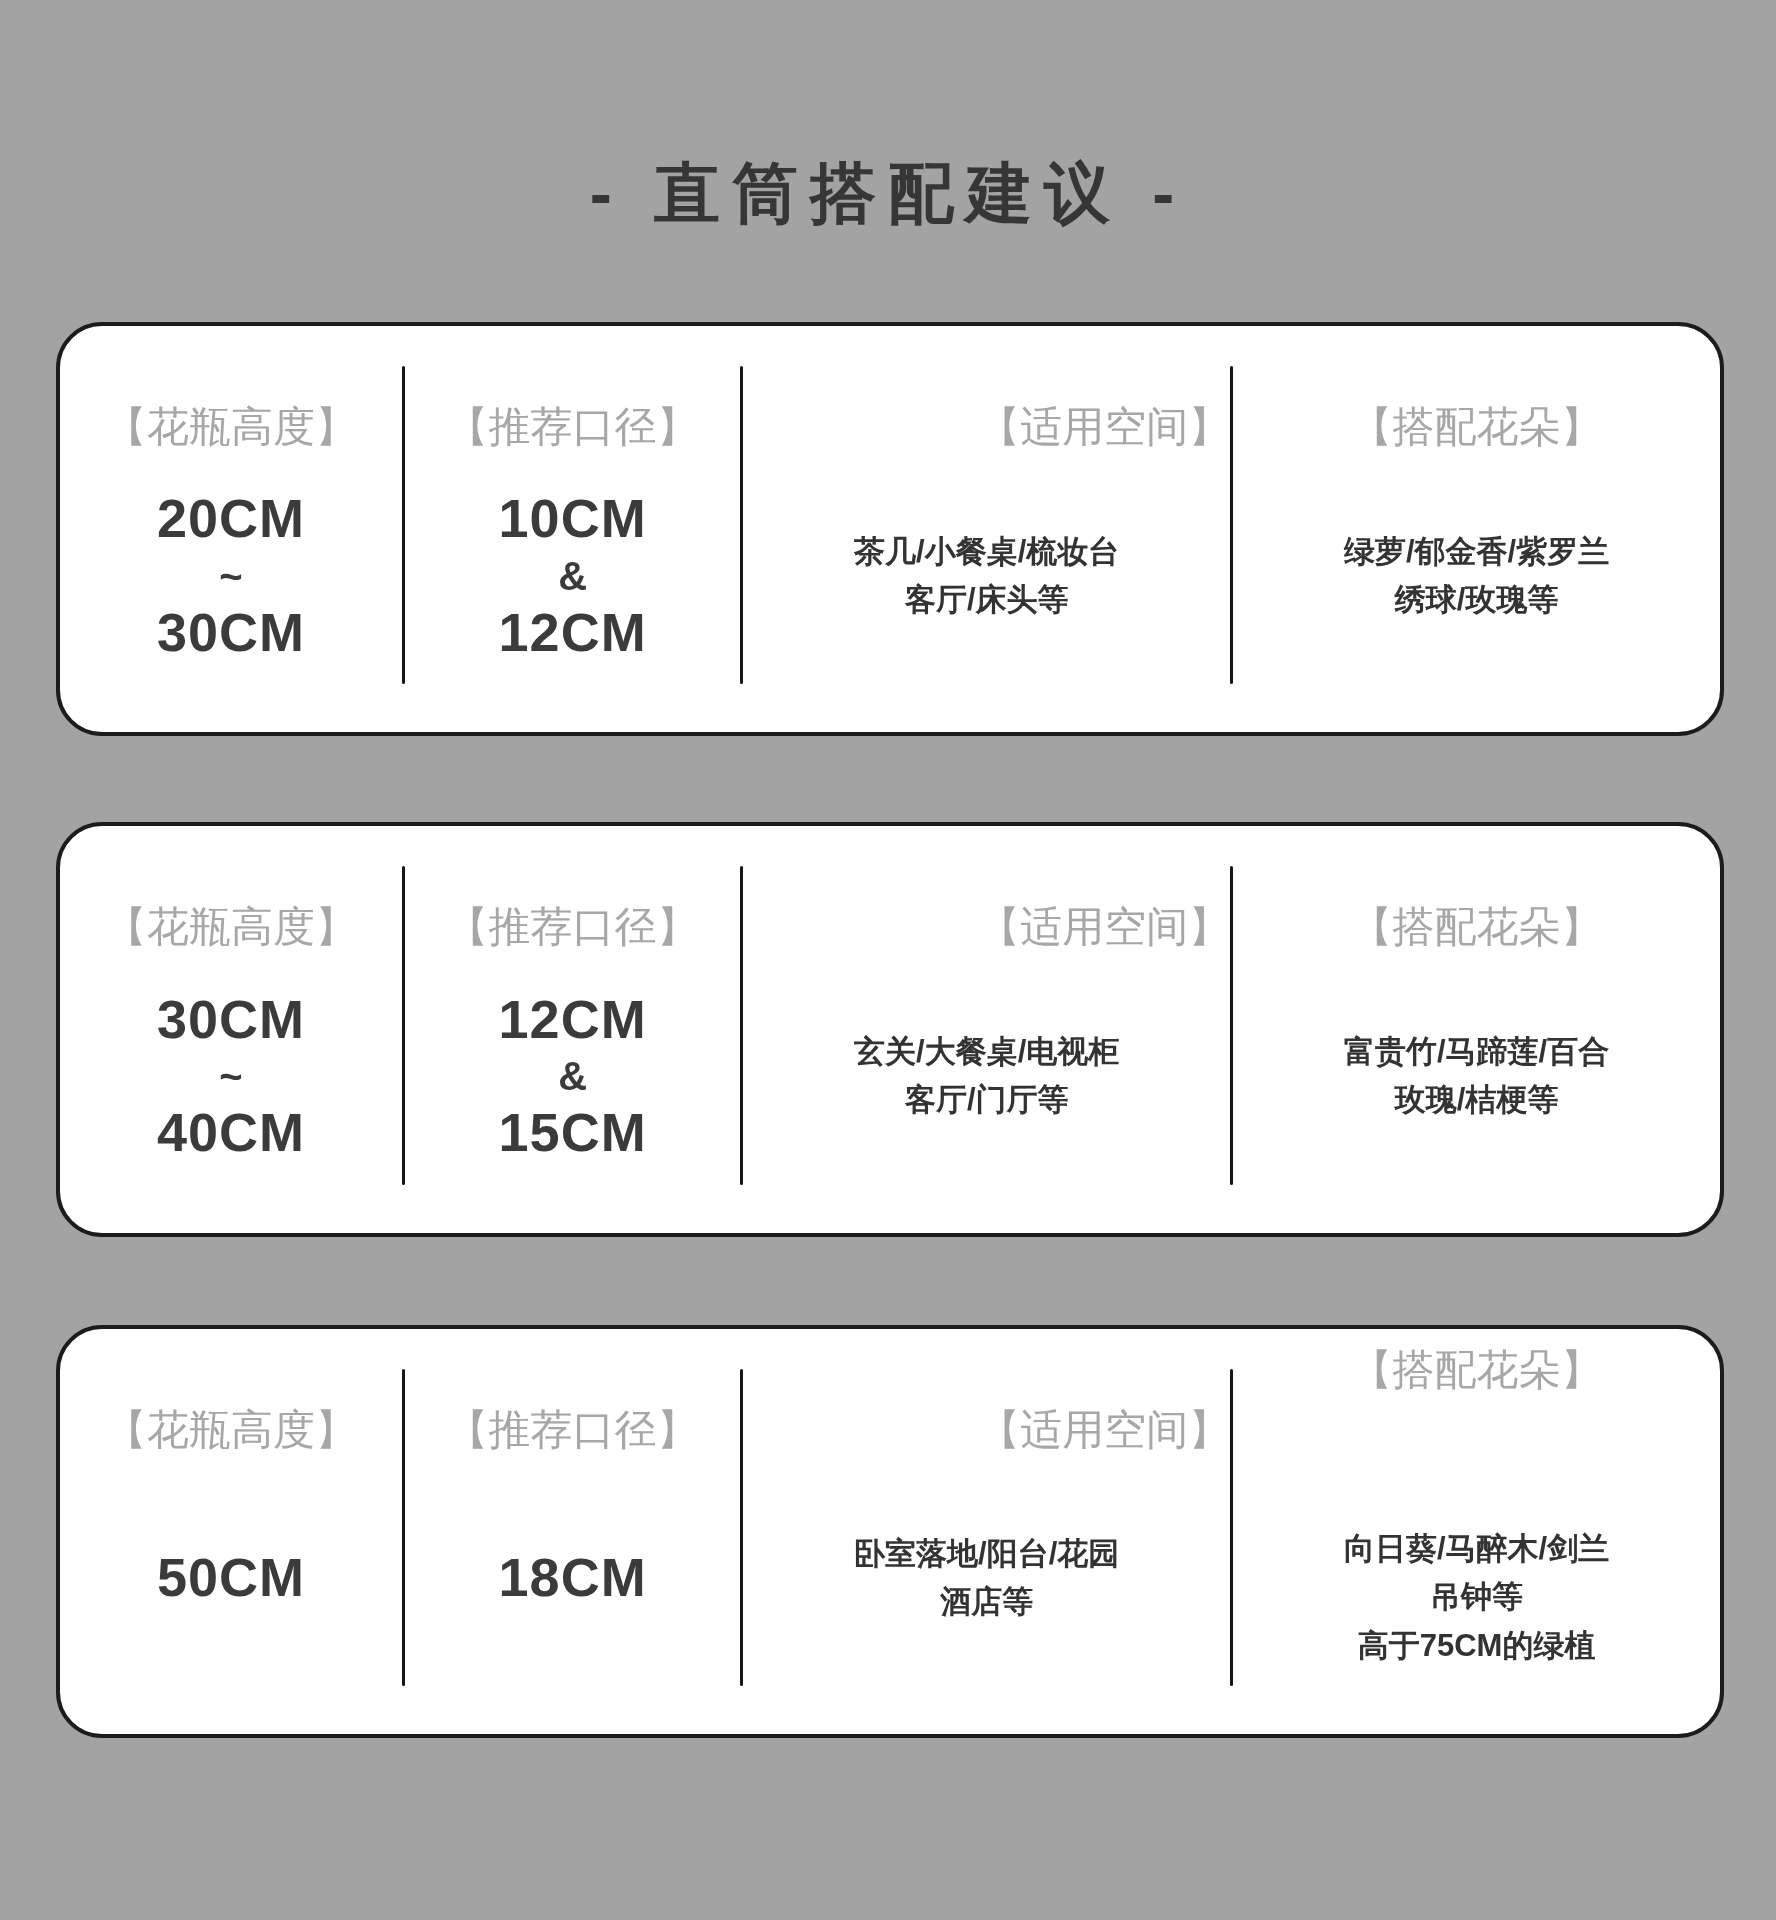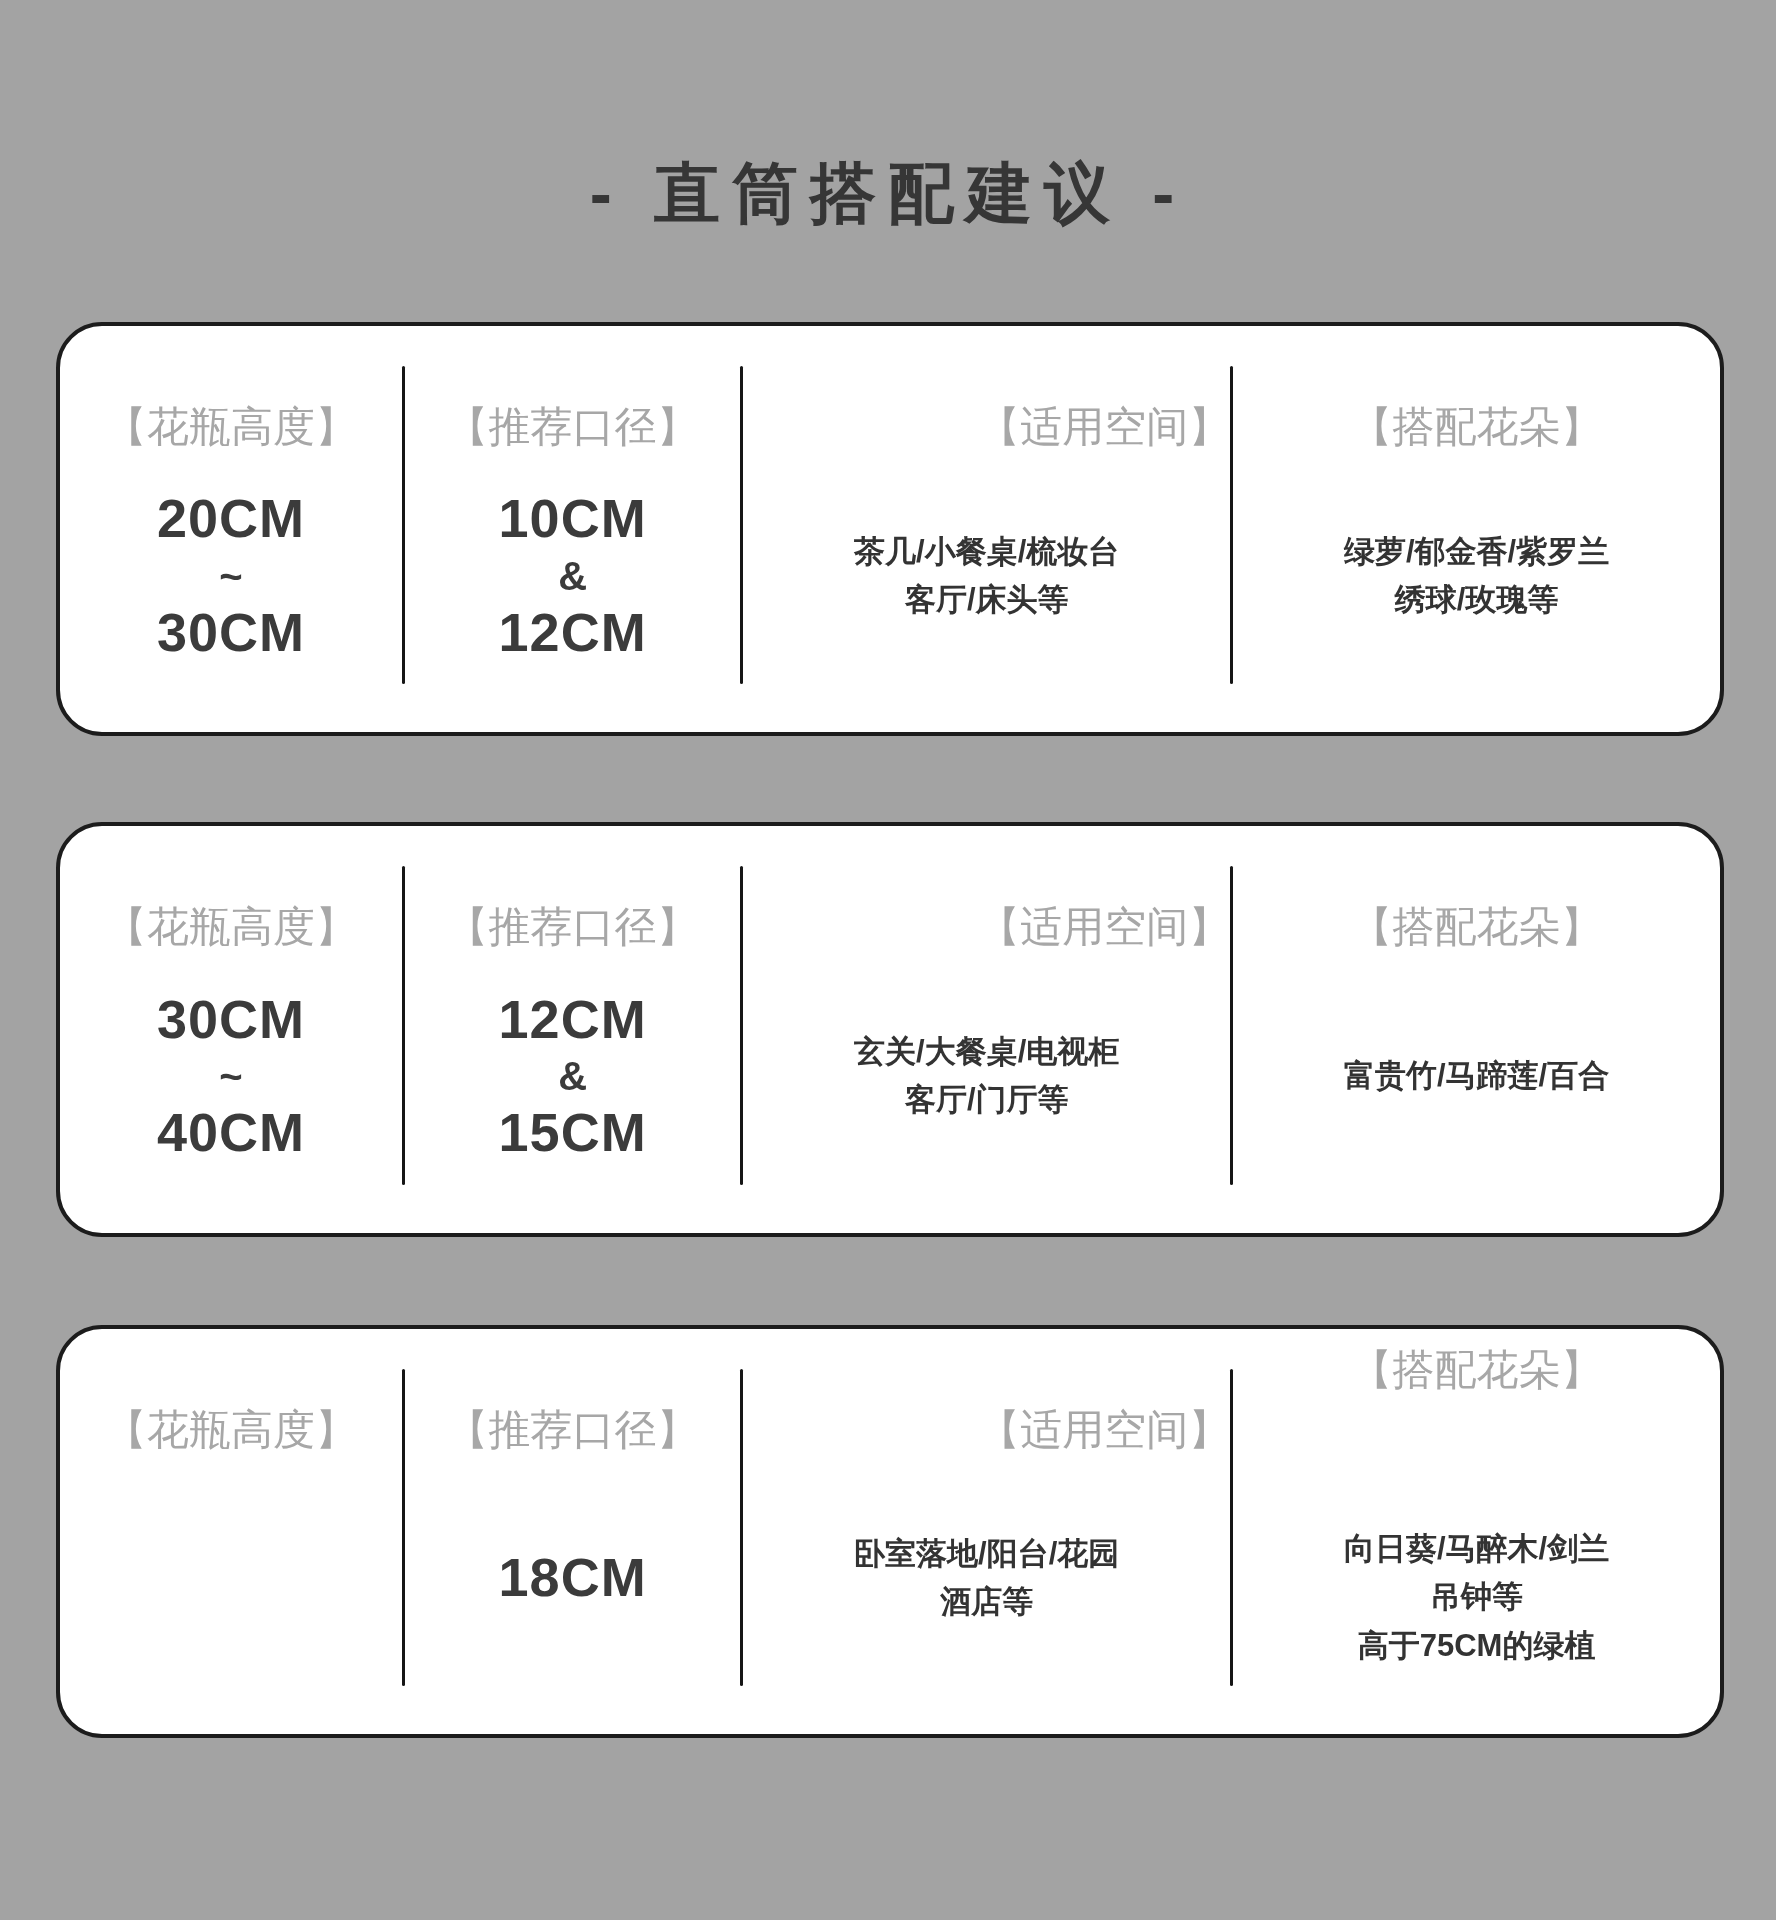--- a/index.html
+++ b/index.html
@@ -173,27 +173,31 @@
       <div class="col-body">
         <div class="zh">玄关/大餐桌/电视柜</div>
         <div class="zh">客厅/门厅等</div>
       </div>
     </div>
     <div class="vdiv"></div>
     <div class="col c4">
       <div class="col-header">【搭配花朵】</div>
       <div class="col-body">
         <div class="zh">富贵竹/马蹄莲/百合</div>
+        <div class="zh">玫瑰/桔梗等</div>
       </div>
     </div>
   </section>
 
   <section class="card card3">
     <div class="col c1">
       <div class="col-header">【花瓶高度】</div>
+      <div class="col-body">
+        <div class="num">50CM</div>
+      </div>
     </div>
     <div class="vdiv"></div>
     <div class="col c2">
       <div class="col-header">【推荐口径】</div>
       <div class="col-body">
         <div class="num">18CM</div>
       </div>
     </div>
     <div class="vdiv"></div>
     <div class="col c3">

